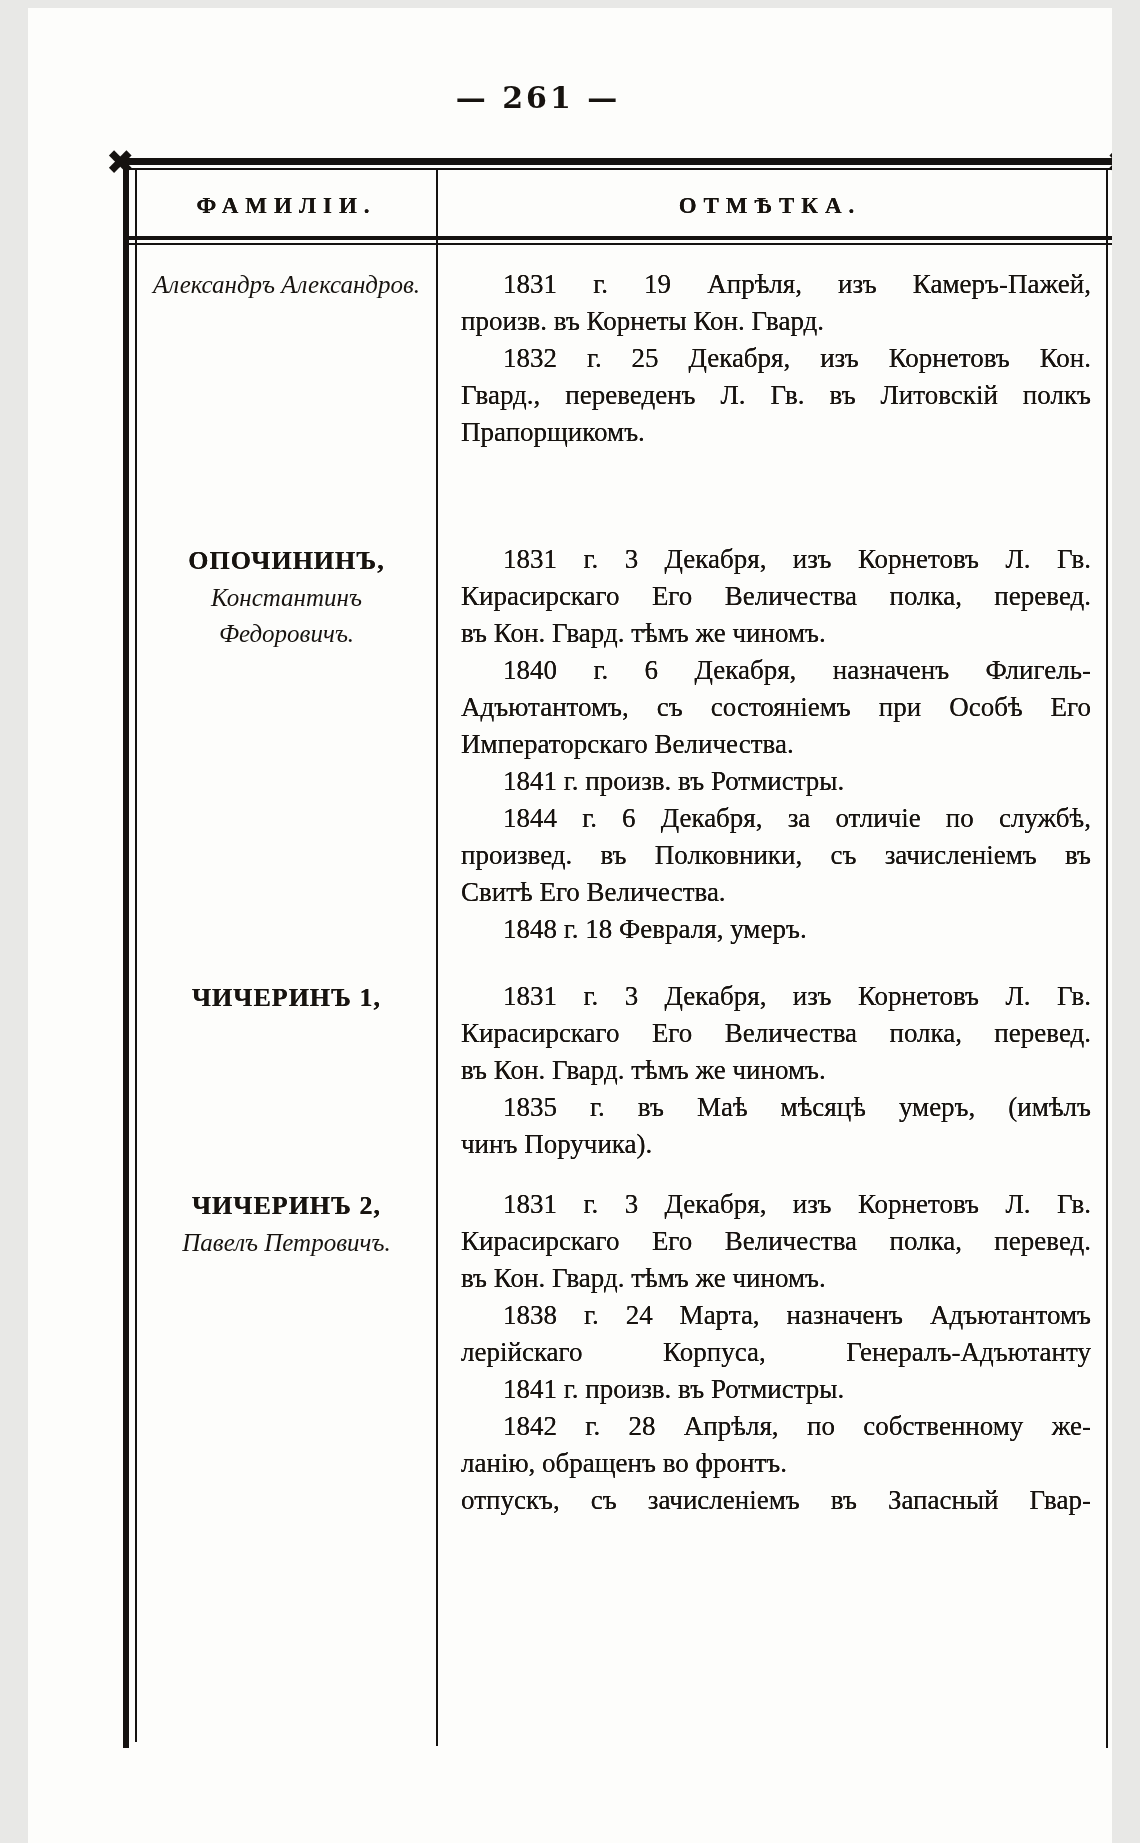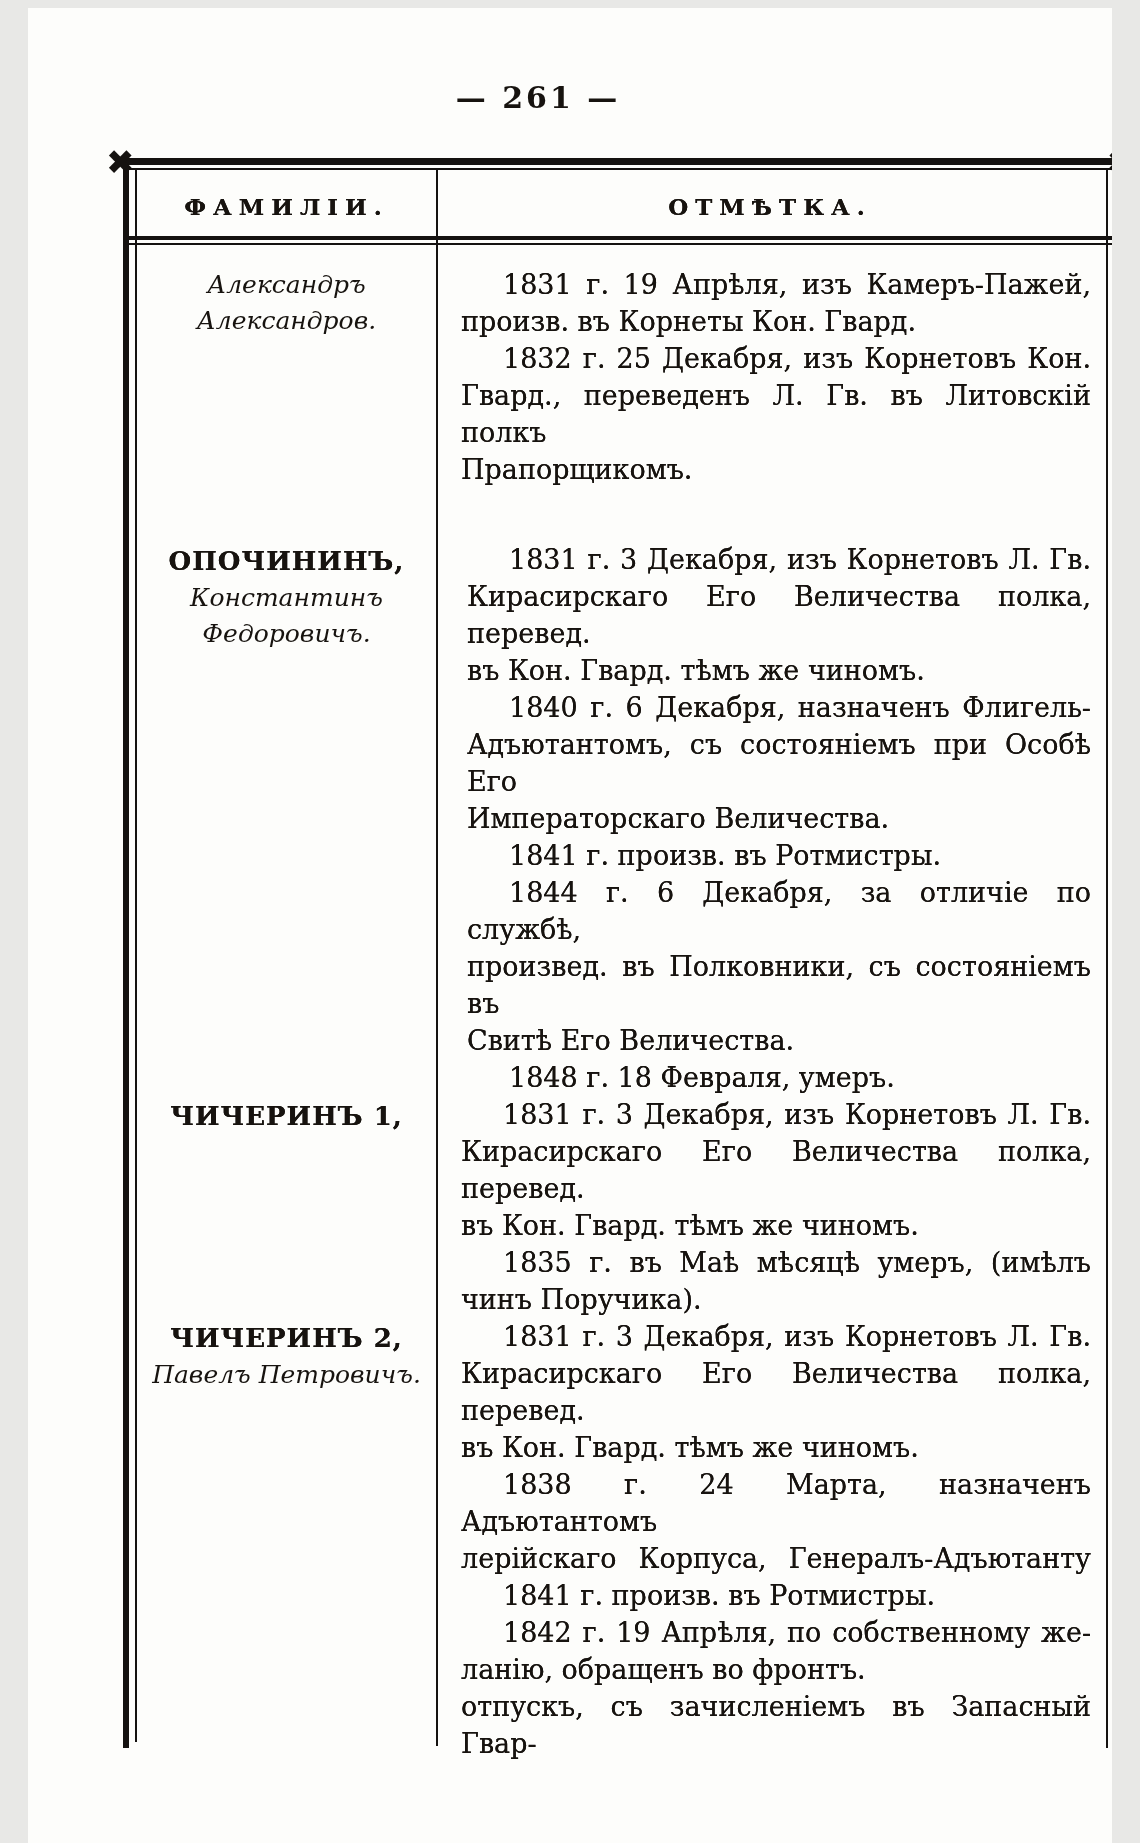--- a/index.html
+++ b/index.html
@@ -39,34 +39,34 @@
   .b-divider{top:12px;bottom:2px;left:313px;width:2px;}
   .corner{
     position:absolute;
     font-size:34px;line-height:34px;
     color:#151210;
     font-family:"DejaVu Sans","Liberation Sans",sans-serif;
   }
   .corner-left{top:-13px;left:-17px;}
   .corner-right{top:-13px;right:-12px;}
   
-  .content{position:absolute;top:0;left:14px;right:19px;bottom:0;}
+  .content{position:absolute;top:0;left:14px;right:19px;bottom:0;font-family:Liberation Serif, serif;}
   .hrow{
     display:grid;grid-template-columns:299px 1fr;
     height:80px;align-items:center;
   }
   .hdr{
     text-align:center;
     font-size:23px;font-weight:700;letter-spacing:7px;
     padding-top:16px;
     text-shadow:0 0 .5px currentColor;
   }
   .trow{display:grid;grid-template-columns:299px 1fr;}
   .row-1{min-height:275px;padding-top:28px;}
-  .row-2{min-height:437px;gap:6px;}
+  .row-2{min-height:437px;}
   .row-3{min-height:208px;}
   .row-4{min-height:612px;}
   .cell-name{text-align:center;padding:1px 6px 0 6px;}
   .surname{
     font-weight:700;font-size:26px;line-height:38px;letter-spacing:1px;
     text-shadow:0 0 .5px currentColor;
   }
   .patronymic{
     font-style:italic;font-size:25px;line-height:36px;
   }
@@ -139,21 +139,21 @@
             <div class="para">
               <div class="line first fill">1840 г. 6 Декабря, назначенъ Флигель-</div>
               <div class="line fill">Адъютантомъ, съ состояніемъ при Особѣ Его</div>
               <div class="line">Императорскаго Величества.</div>
             </div>
             <div class="para">
               <div class="line first">1841 г. произв. въ Ротмистры.</div>
             </div>
             <div class="para">
               <div class="line first fill">1844 г. 6 Декабря, за отличіе по службѣ,</div>
-              <div class="line fill">произвед. въ Полковники, съ состояніемъ въ</div>
+              <div class="line fill">произвед. въ Полковники, съ зачисленіемъ въ</div>
               <div class="line">Свитѣ Его Величества.</div>
             </div>
             <div class="para">
               <div class="line first">1848 г. 18 Февраля, умеръ.</div>
             </div>
           </div>
       </div>
 
       <div class="trow row-3">
         <div class="cell-name">
@@ -184,21 +184,21 @@
               <div class="line">въ Кон. Гвард. тѣмъ же чиномъ.</div>
             </div>
             <div class="para">
               <div class="line first fill">1838 г. 24 Марта, назначенъ Адъютантомъ</div>
               <div class="line fill">лерійскаго Корпуса, Генералъ-Адъютанту</div>
             </div>
             <div class="para">
               <div class="line first">1841 г. произв. въ Ротмистры.</div>
             </div>
             <div class="para">
-              <div class="line first fill">1842 г. 19 Апрѣля, по собственному же-</div>
+              <div class="line first fill">1842 г. 28 Апрѣля, по собственному же-</div>
               <div class="line">ланію, обращенъ во фронтъ.</div>
             </div>
             <div class="para">
               <div class="line fill">отпускъ, съ зачисленіемъ въ Запасный Гвар-</div>
             </div>
           </div>
       </div>
 
     </div>
   </div>

